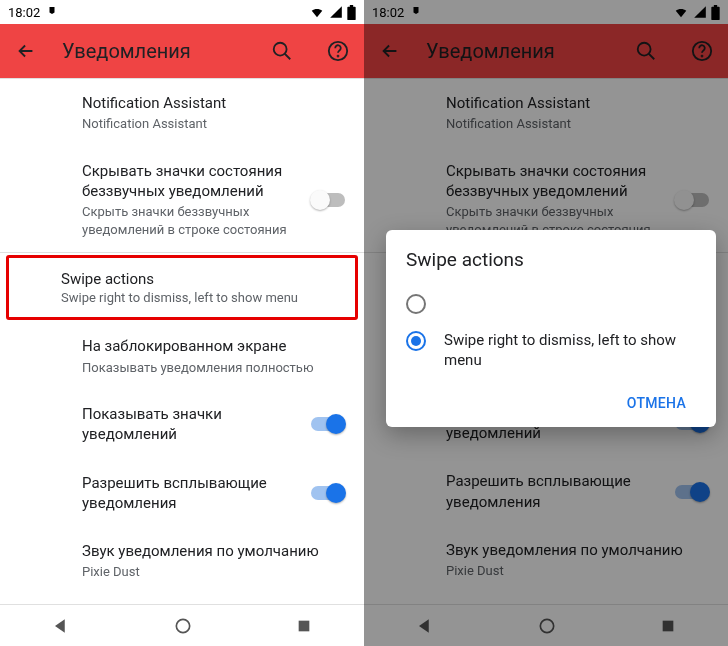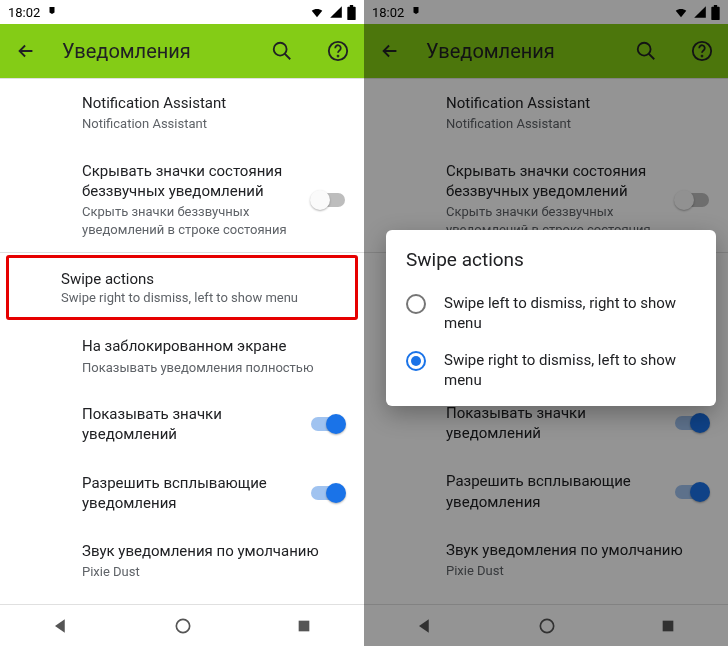--- a/index.html
+++ b/index.html
@@ -44,21 +44,21 @@
   }
   .status-left { display:flex; align-items:center; gap:6px; }
   .status-right { display:flex; align-items:center; gap:4px; }
   .status-right svg { display:block; }
   .app-bar {
     height: 54px;
     display: flex;
     align-items: center;
     padding: 0 14px;
     gap: 24px;
-    background: #84cc16;
+    background: #ef4444;
   }
   .app-bar .title {
     flex: 1;
     font-size: 20px;
     color: #202124;
     font-weight: 400;
   }
   .app-bar .icon-btn { width: 24px; height:24px; display:flex; align-items:center; justify-content:center; }
   .divider { height:1px; background:#e0e0e0; width:100%; }
   .list { flex:1; overflow:hidden; }
@@ -344,22 +344,24 @@
           <rect x="4" y="4" width="16" height="16"></rect>
         </svg>
     </div>
 
     <div class="scrim"></div>
 
     <div class="dialog">
       <div class="dialog-title">Swipe actions</div>
       <div class="radio-row">
         <div class="radio"></div>
-        <div class="lbl">Swipe left to dismiss, right to show menu</div>
       </div>
       <div class="radio-row">
         <div class="radio checked"></div>
         <div class="lbl">Swipe right to dismiss, left to show menu</div>
       </div>
+      <div class="dialog-actions">
+        <div class="dialog-btn">ОТМЕНА</div>
+      </div>
     </div>
   </div>
 
 </div>
 
 </body></html>

